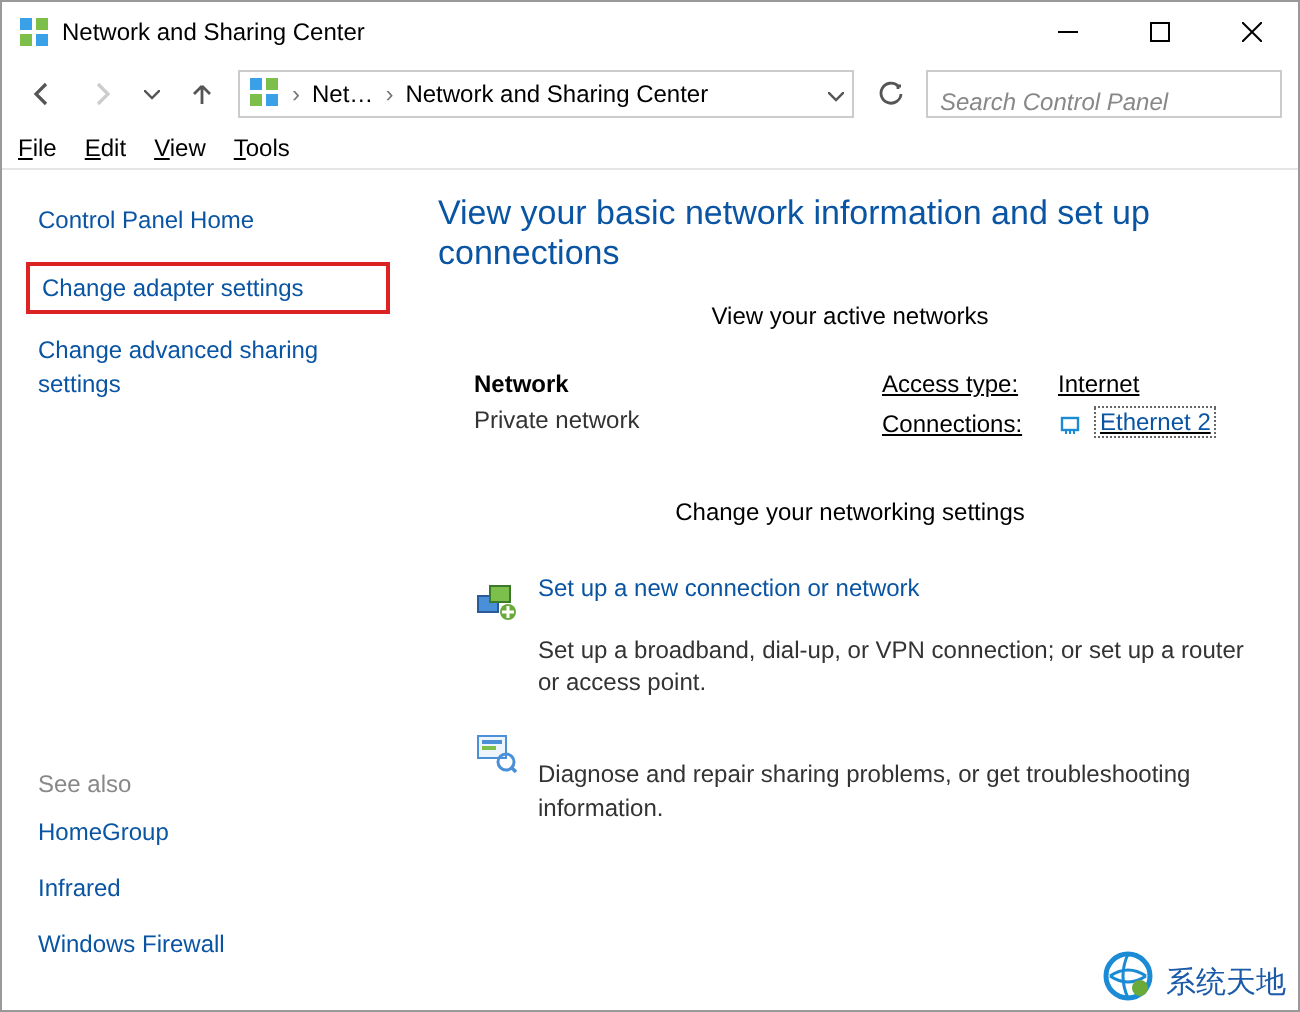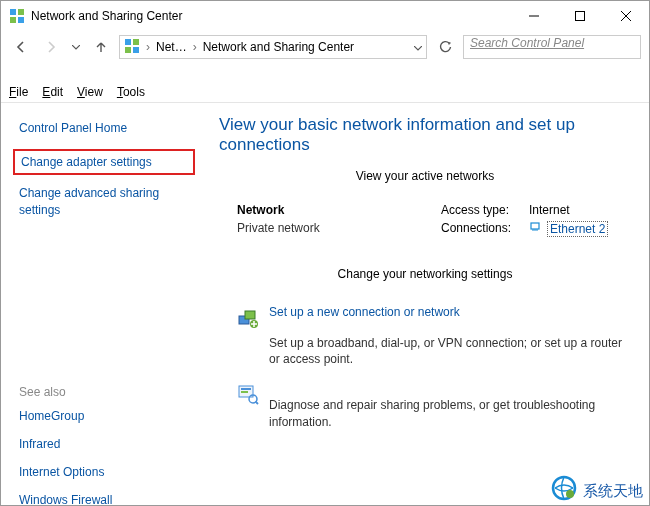--- a/index.html
+++ b/index.html
@@ -20,42 +20,42 @@
   .navbtn { width:24px; height:24px; display:flex; align-items:center; justify-content:center; color:#555; border-radius:2px; }
   .navbtn.disabled { color:#bbb; }
   .dropbtn { width:14px; height:24px; display:flex; align-items:center; justify-content:center; color:#555; }
   .addr { flex:1; display:flex; align-items:center; border:1px solid #ccc; height:24px; padding:0 4px; gap:6px; background:#fff; min-width:0; }
   .addr .sep { color:#777; }
   .addr .crumb { color:#000; white-space:nowrap; }
   .addr .crumb.ell { max-width:36px; overflow:hidden; text-overflow:ellipsis; }
   .addr .caret { color:#555; }
   .addr .spacer { flex:1; }
   .refresh { width:24px; height:24px; display:flex; align-items:center; justify-content:center; color:#555; }
-  .search { width:178px; border:1px solid #ccc; height:24px; display:flex; align-items:flex-start; padding:0 6px; color:#888; font-style:italic; background:#fff;text-decoration:underline; }
-  
-  .menubar { display:flex; align-items:center; height:22px; padding:0 8px; gap:14px; border-bottom:1px solid #e5e5e5;margin-top:18px; }
+  .search { width:178px; border:1px solid #ccc; height:24px; display:flex; align-items:flex-end; padding:0 6px; color:#888; font-style:italic; background:#fff; }
+  
+  .menubar { display:flex; align-items:center; height:22px; padding:0 8px; gap:14px; border-bottom:1px solid #e5e5e5; }
   .menuitem { font-size:12px; }
   .menuitem .mn { text-decoration:underline; }
   
   .content { display:flex; height:calc(100% - 30px - 32px - 22px); }
   .sidebar { width:208px; padding:18px 14px 10px 18px; display:flex; flex-direction:column; }
   .sidelink { color:#0a55a3; font-size:12px; margin-bottom:14px; cursor:default; }
   .sidelink.highlight { border:2px solid #d22; padding:4px 6px; margin-left:-6px; margin-bottom:10px; color:#0a55a3; }
   .sidegap { flex:1; }
   .seealso { color:#888; font-size:12px; margin-bottom:10px; }
   .main { flex:1; padding:12px 18px 10px 10px; overflow:hidden; }
   .main-title { color:#0a55a3; font-size:17px; margin-bottom:14px; }
   .group-label { font-size:12px; color:#000; position:relative; margin-bottom:12px; display:flex; align-items:center; gap:8px;flex-direction:column; }
   .group-label .line { flex:1; height:1px; background:#ddd; }
   .networks { display:flex; padding:0 0 0 18px; margin-bottom:26px; }
   .netleft { flex:1; }
   .netleft .netname { font-weight:bold; font-size:12px; margin-bottom:4px; }
   .netleft .nettype { font-size:12px; color:#333; margin-bottom:4px; }
   .netright { width:190px; font-size:12px; }
-  .netright .row { display:flex; align-items:flex-start; gap:6px; margin-bottom:4px; }
+  .netright .row { display:flex; align-items:flex-end; gap:6px; margin-bottom:4px;text-decoration:underline; }
   .netright .label { width:82px; }
   .netright .val { color:#000; }
   .ethicon { width:12px; height:12px; }
   .link { color:#0a55a3; }
   .link.dotted { border:1px dotted #666; padding:0 2px; }
   .action { display:flex; gap:10px; padding:4px 0 10px 18px; }
   .action .aicon { width:22px; height:22px; flex:none; margin-top:2px; }
   .action .atitle { color:#0a55a3; font-size:12px; margin-bottom:2px; }
   .action .adesc { font-size:12px; color:#333; line-height:1.35;margin-top:16px; }
   
@@ -156,22 +156,21 @@
 
 <div class="content">
   <div class="sidebar">
     <div class="sidelink">Control Panel Home</div>
     <div class="sidelink highlight">Change adapter settings</div>
     <div class="sidelink" style="line-height:1.4">Change advanced sharing settings</div>
     <div class="sidegap"></div>
     <div class="seealso">See also</div>
     <div class="sidelink">HomeGroup</div>
     <div class="sidelink">Infrared</div>
-    <div class="sidelink">Internet Options</div>
-    <div class="sidelink" style="margin-bottom:6px">Windows Firewall</div>
+    <div class="sidelink" style="margin-bottom:16px">Windows Firewall</div>
   </div>
 
   <div class="main">
     <div class="main-title">View your basic network information and set up connections</div>
 
     <div class="group-label">
       <span>View your active networks</span>
         <span class="line"></span>
     </div>
     <div class="networks">

